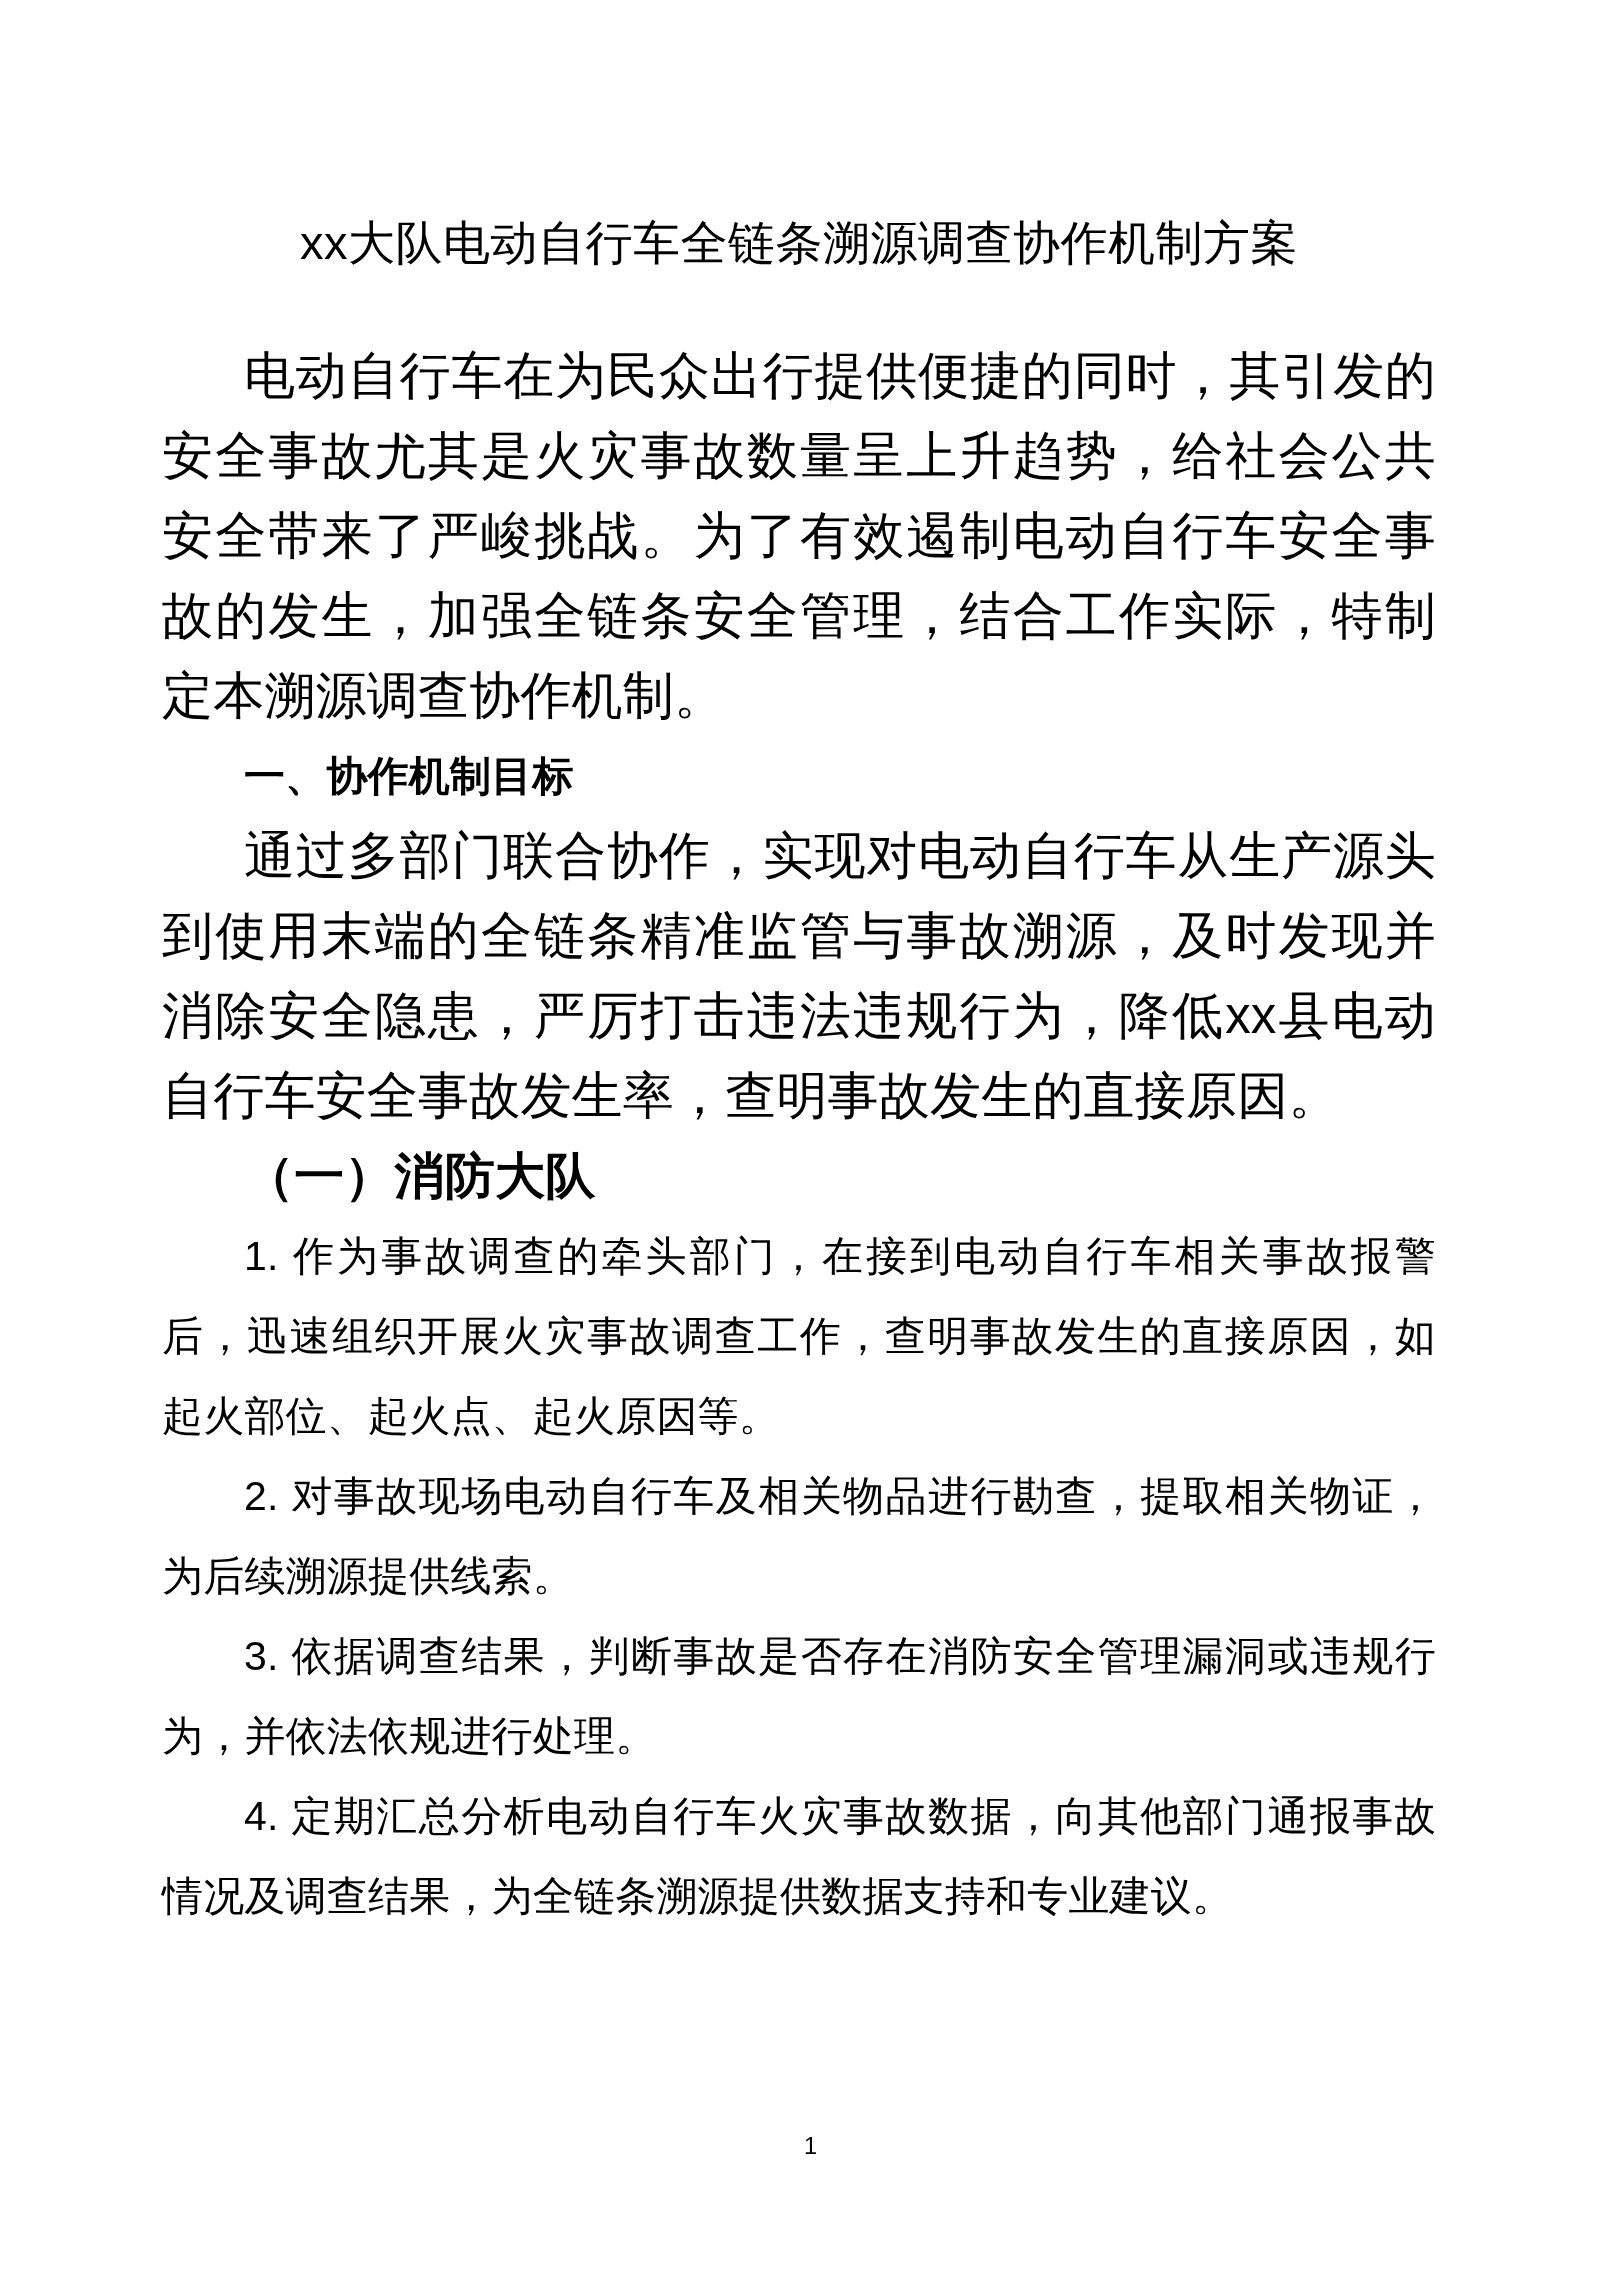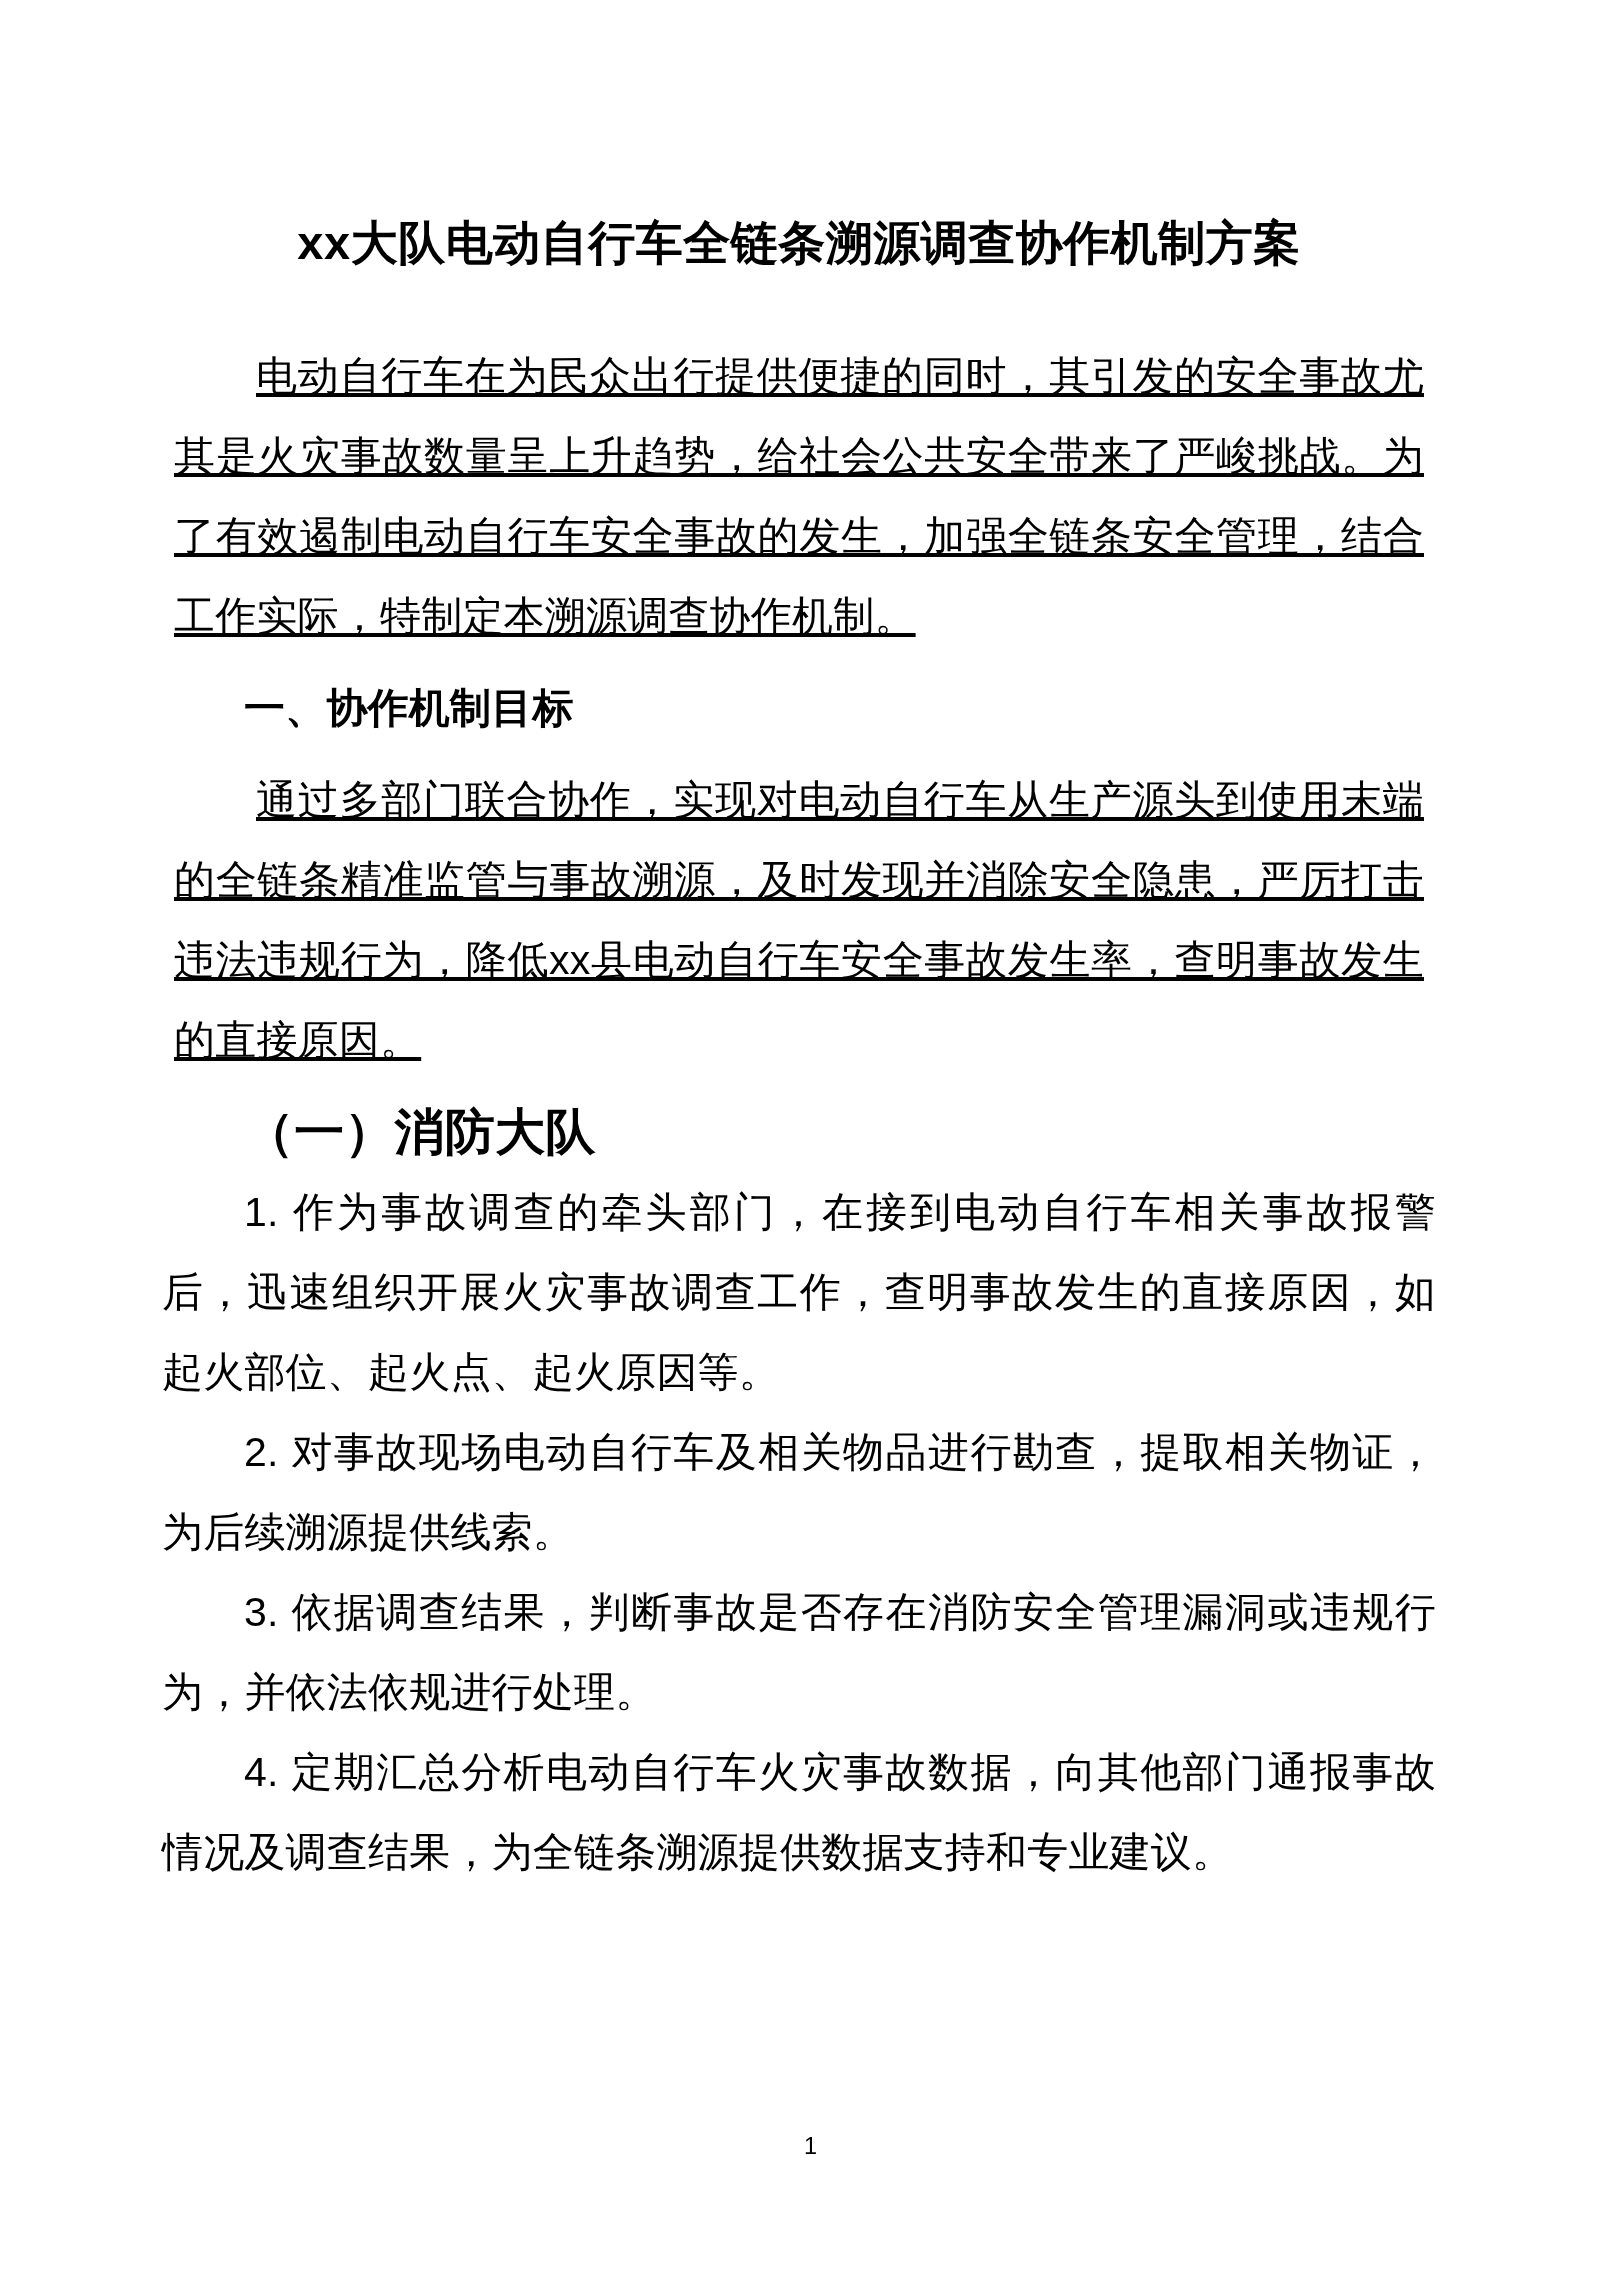--- a/index.html
+++ b/index.html
@@ -22,36 +22,35 @@
   .content {
     position: absolute;
     left: 162px;
     top: 0;
     width: 1274px;
   }
   .doc-title {
     margin: 0;
     padding: 0;
     font-size: 47px;
-    font-weight: 700;
+    font-weight: 400;
     line-height: 1.25;
     text-align: center;
     letter-spacing: 0.5px;
     padding-top: 214px;
     white-space: nowrap;
   }
   .body-para {
-    margin: 12px;
-    font-size: 41px;
+    margin: 0;
+    font-size: 51px;
     line-height: 80px;
     text-align: justify;
     text-justify: inter-ideograph;
     text-indent: 82px;
     letter-spacing: 0.2px;
-    text-decoration: underline;
   }
   .para-gap-top {
     margin-top: 63px;
   }
   .section-heading {
     margin: 0;
     font-size: 41px;
     font-weight: 700;
     line-height: 80px;
     text-indent: 82px;

